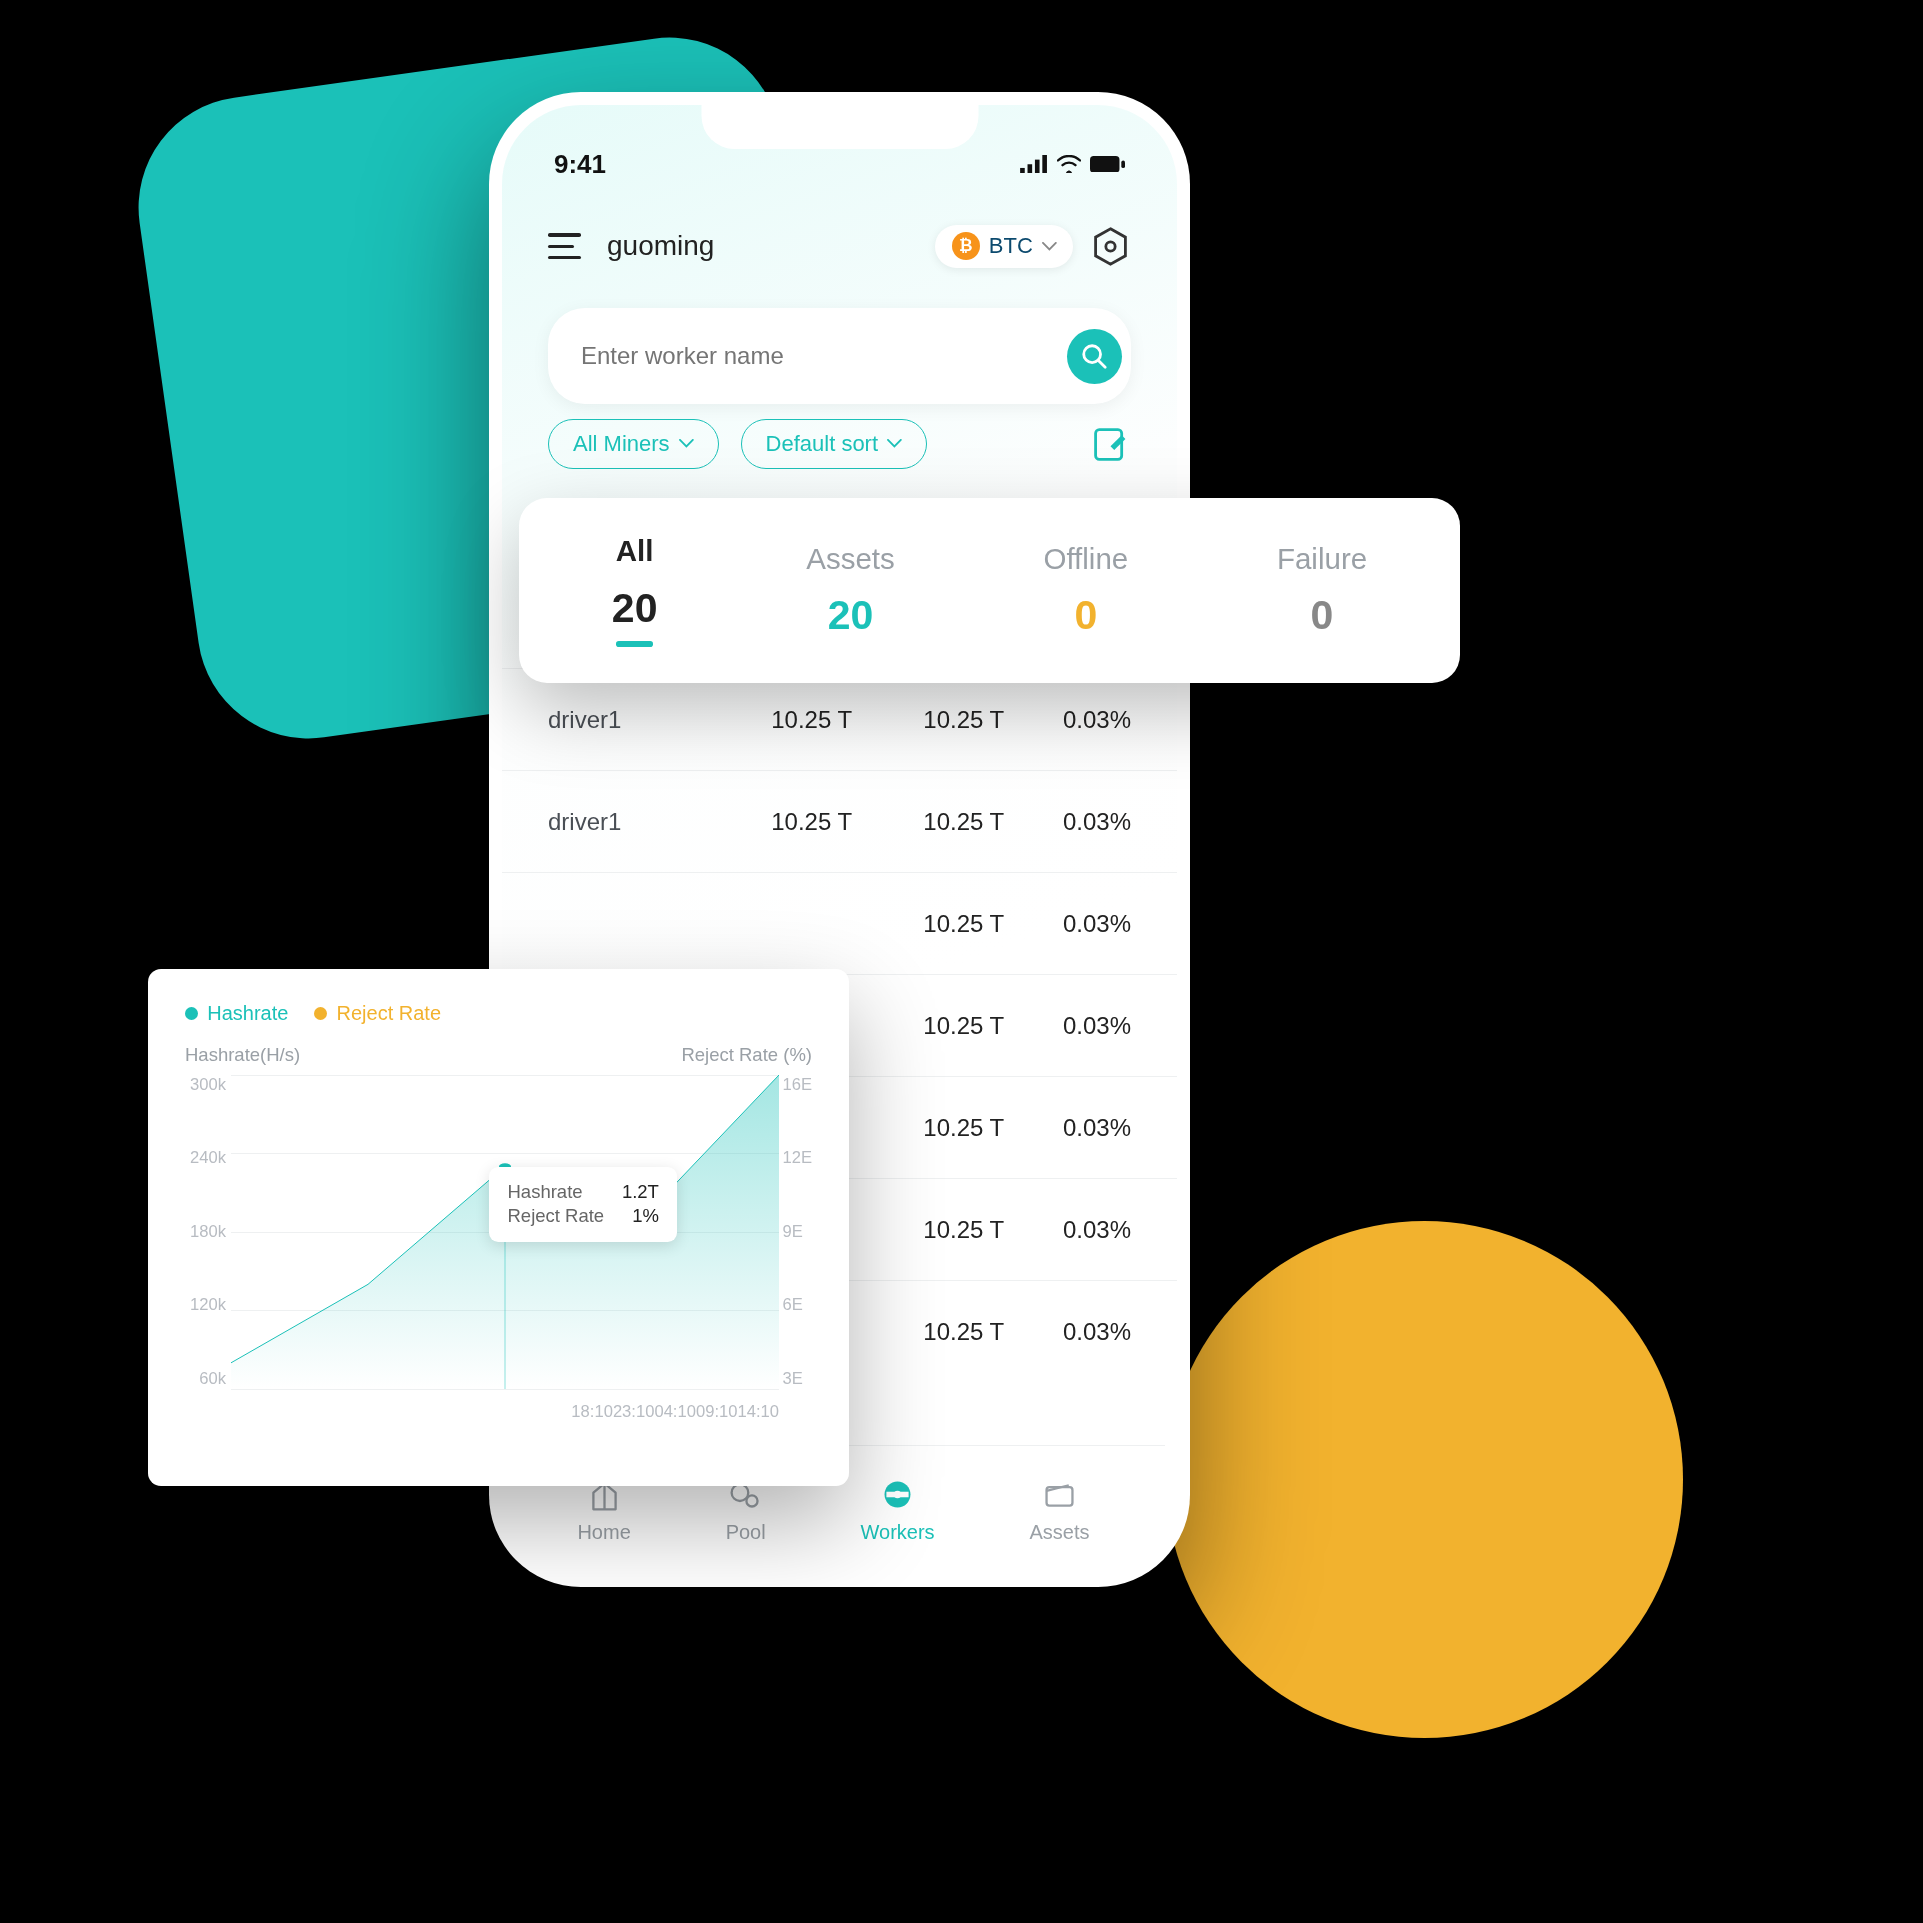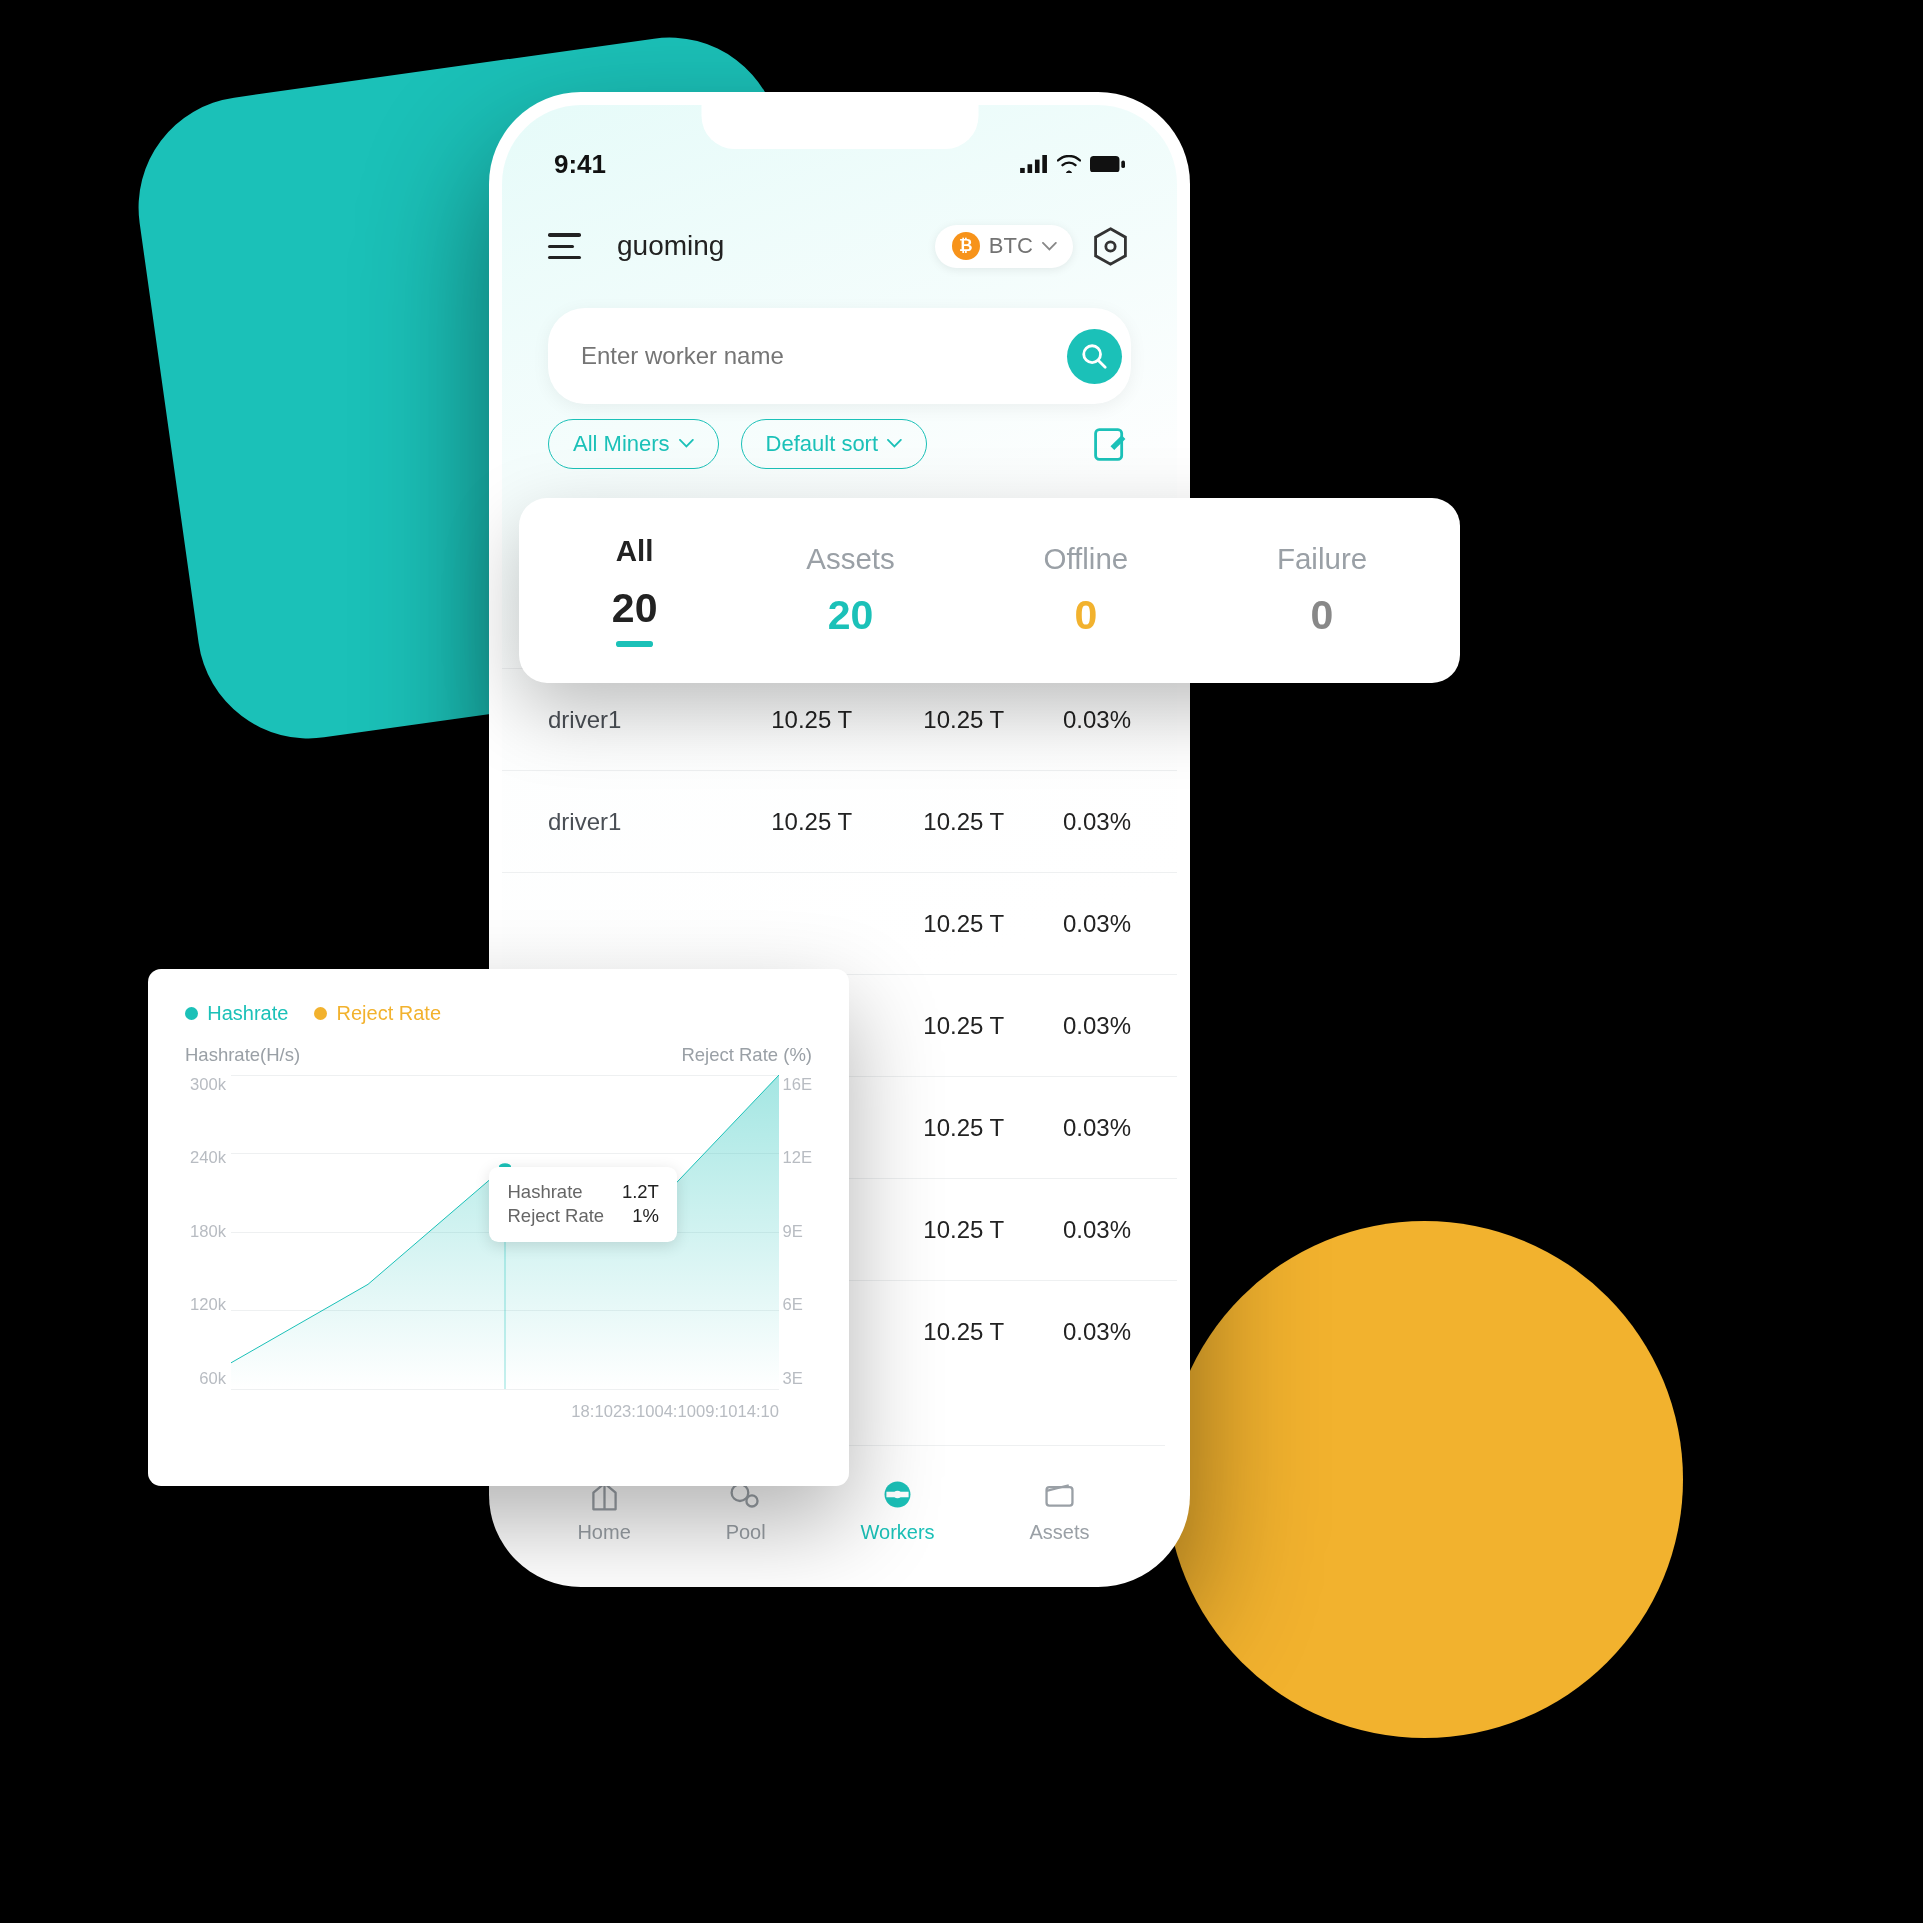--- a/index.html
+++ b/index.html
@@ -6,31 +6,31 @@
 body { width: 1923px; height: 1923px; background: #000; position: relative; overflow: hidden; }
 .canvas { position: absolute; inset: 0; }
 .blob-teal { position: absolute; top: 65px; left: 166px; width: 646px; height: 646px; background: #1BC1B8; border-radius: 111px; transform: rotate(-8deg); }
 .blob-yellow { position: absolute; bottom: 185px; right: 240px; width: 517px; height: 517px; background: #F2B22E; border-radius: 50%; }
 .phone { position: absolute; top: 92px; left: 489px; width: 701px; height: 1495px; background: #fff; border-radius: 92px; box-shadow: 0 55px 129px rgba(0,0,0,0.45); overflow: hidden; }
 .phone-inner { position: absolute; inset: 13px; background: linear-gradient(160deg, #e6fbf9 0%, #fdfefe 35%, #ffffff 60%); border-radius: 79px; overflow: hidden; }
 .notch { position: absolute; top: 0; left: 50%; transform: translateX(-50%); width: 277px; height: 44px; background: #fff; border-bottom-left-radius: 33px; border-bottom-right-radius: 33px; }
 .status-bar { position: absolute; top: 37px; left: 0; right: 0; height: 44px; display: flex; justify-content: space-between; align-items: center; padding: 0 52px; font-size: 26px; font-weight: 600; color: #111; }
 .status-icons { display: flex; gap: 9.2px; align-items: center; }
 .header { position: absolute; top: 120px; left: 0; right: 0; padding: 0 46px; display: flex; justify-content: space-between; align-items: center; }
-.header-left { display: flex; align-items: center; gap: 36px; }
+.header-left { display: flex; align-items: center; gap: 26px; }
 .menu-icon { width: 33px; height: 26px; display: flex; flex-direction: column; justify-content: space-between; cursor: pointer; }
 .menu-icon span { height: 3.7px; background: #222; border-radius: 1.8px; }
 .menu-icon span:nth-child(1) { width: 33px; }
 .menu-icon span:nth-child(2) { width: 26px; }
 .menu-icon span:nth-child(3) { width: 33px; }
 .username { font-size: 28px; color: #222; font-weight: 500; }
 .header-right { display: flex; align-items: center; gap: 16.6px; }
 .coin-pill { display: flex; align-items: center; gap: 9.2px; background: #fff; border-radius: 37px; padding: 7.4px 16.6px; box-shadow: 0 1.8px 9.2px rgba(0,0,0,0.08); cursor: pointer; }
 .coin-circle { width: 28px; height: 28px; background: #F7931A; border-radius: 50%; display: flex; align-items: center; justify-content: center; color: #fff; font-size: 16.6px; font-weight: 700; }
-.coin-label { font-size: 22px; color: #737373; font-weight: 500; }
+.coin-label { font-size: 22px; color: #0c4a6e; font-weight: 500; }
 .gear-hex { width: 41px; height: 41px; display: flex; align-items: center; justify-content: center; cursor: pointer; }
 .search-wrap { position: absolute; top: 203px; left: 46px; right: 46px; height: 96px; background: #fff; border-radius: 37px; box-shadow: 0 3.7px 18.5px rgba(0,0,0,0.06); display: flex; align-items: center; padding: 0 9.2px 0 33px; }
 .search-input { flex: 1; border: none; outline: none; font-size: 24px; color: #aaa; background: transparent; }
 .search-btn { width: 55px; height: 55px; background: #1BC1B8; border-radius: 50%; display: flex; align-items: center; justify-content: center; cursor: pointer; }
 .filter-row { position: absolute; top: 314px; left: 46px; right: 46px; display: flex; align-items: center; gap: 22px; }
 .filter-pill { border: 1.8px solid #1BC1B8; color: #1BC1B8; border-radius: 37px; padding: 11px 24px; font-size: 22px; display: flex; align-items: center; gap: 9.2px; cursor: pointer; }
 .filter-edit { margin-left: auto; width: 41px; height: 41px; cursor: pointer; }
 .table-headers { position: absolute; top: 517px; left: 46px; right: 46px; display: grid; grid-template-columns: 1.2fr 1.2fr 1.2fr 1fr; font-size: 18.5px; color: #9aa0a6; }
 .table-headers > div:nth-child(2), .table-headers > div:nth-child(3), .table-headers > div:nth-child(4) { text-align: right; }
 .table-body { position: absolute; top: 563px; left: 0; right: 0; bottom: 129px; overflow: hidden; }

